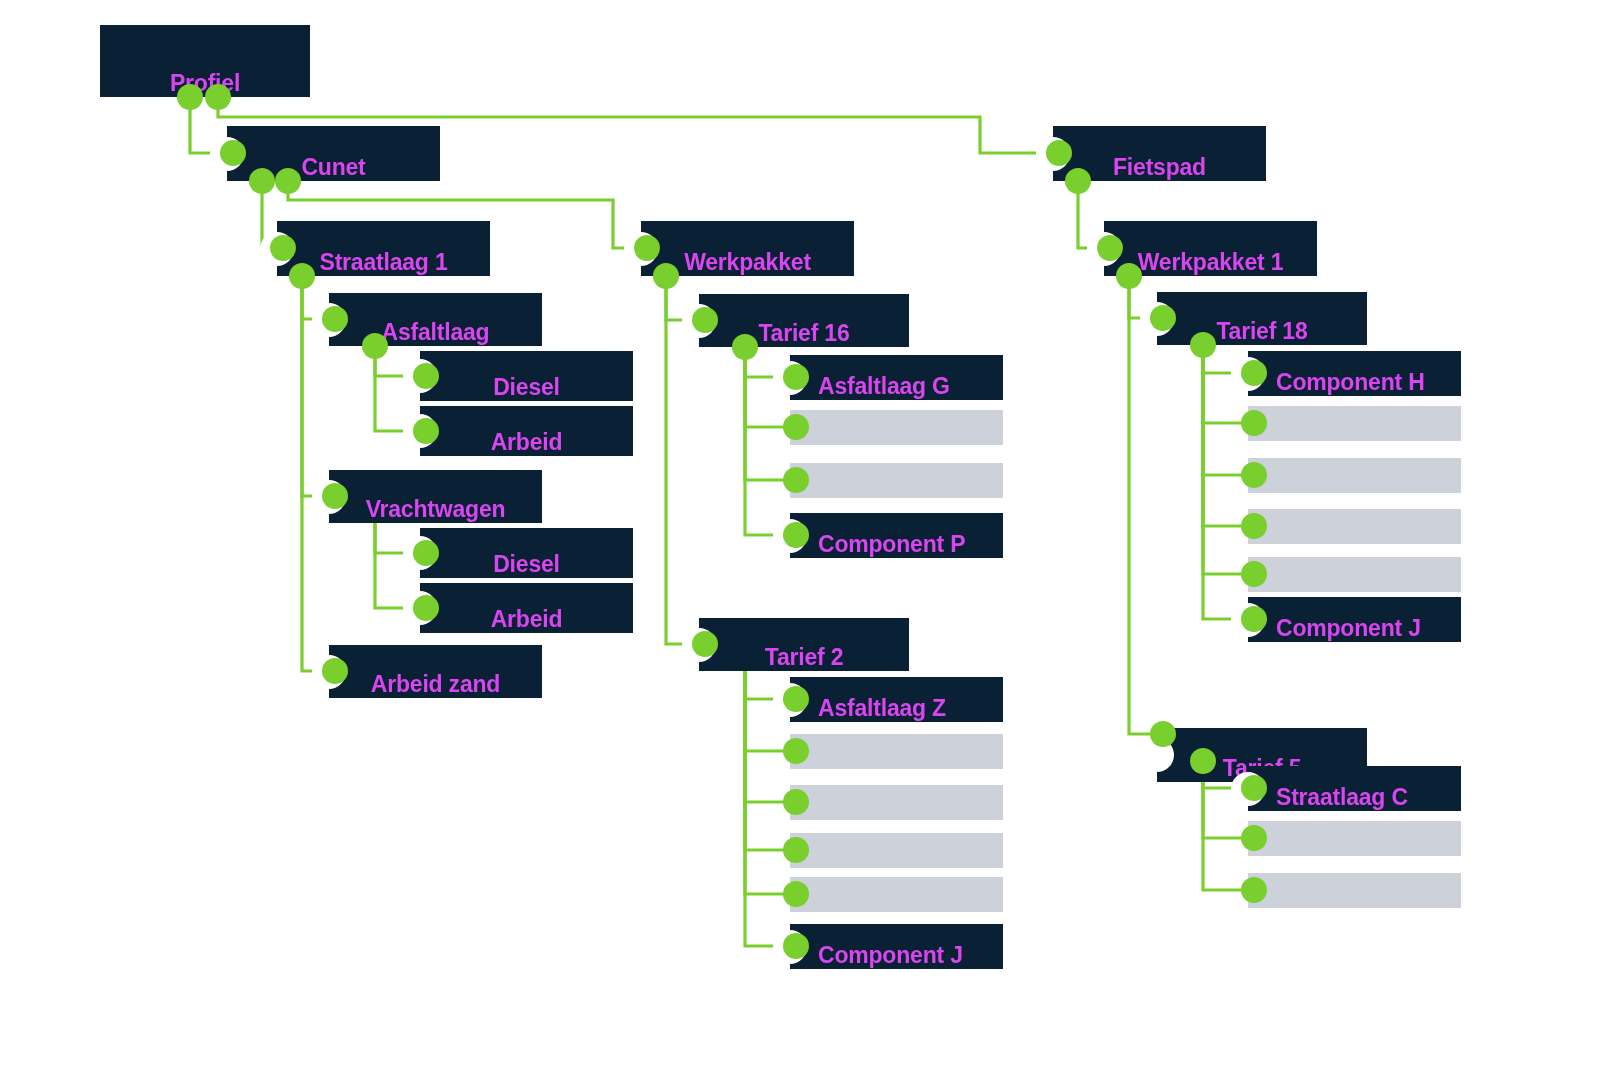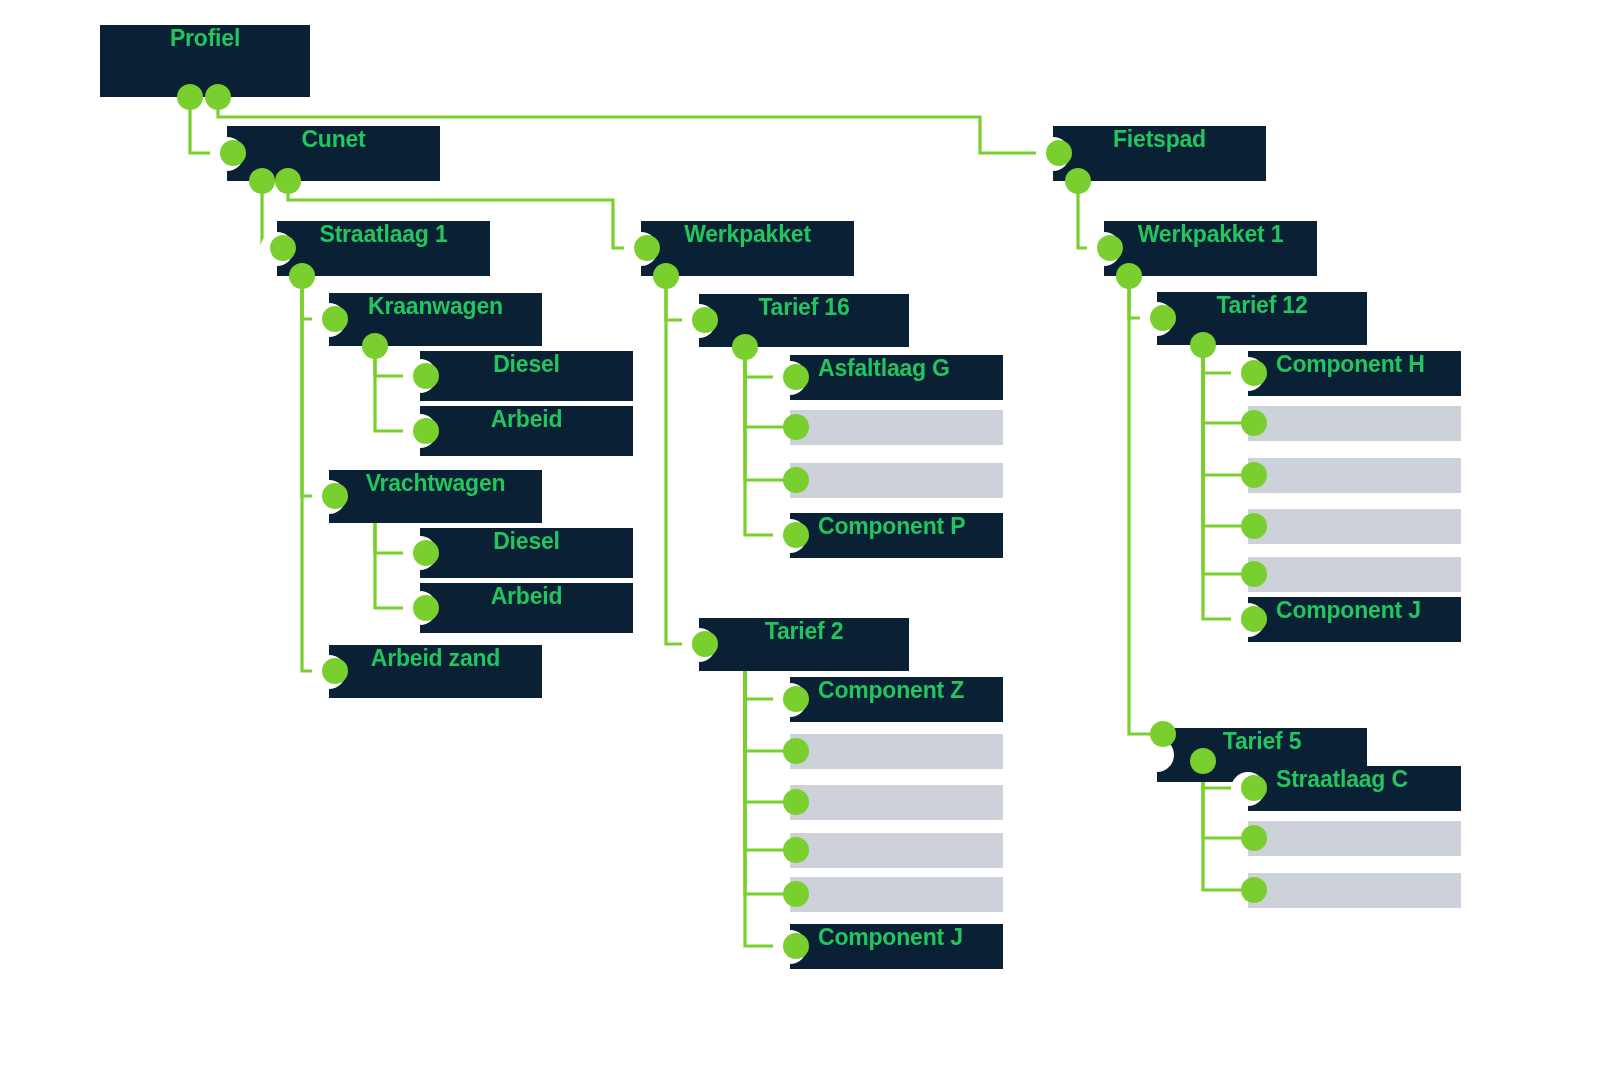--- a/index.html
+++ b/index.html
@@ -19,26 +19,26 @@
     position: absolute;
     left: 0;
     top: 0;
     width: 1620px;
     height: 1080px;
   }
   .node {
     position: absolute;
     box-sizing: border-box;
     background: #0a2034;
-    color: #22c55e;
+    color: #d946ef;
     font-weight: bold;
     font-size: 23px;
     letter-spacing: -0.2px;
     display: flex;
-    align-items: flex-start;
+    align-items: flex-end;
     white-space: nowrap;
   }
   .node.blank {
     background: #ccd1da;
   }
   .node .label {
     display: block;
   }
   .notch {
     position: absolute;
@@ -111,21 +111,21 @@
       <div class="node" style="left: 641px; top: 221px; width: 213px; height: 55px; justify-content: center; padding-left: 0px;">
         <span class="notch" style="width: 34px; height: 34px; left: -17px; top: 10.5px;"></span>
         <span class="label">Werkpakket</span>
       </div>
       <div class="node" style="left: 1104px; top: 221px; width: 213px; height: 55px; justify-content: center; padding-left: 0px;">
         <span class="notch" style="width: 34px; height: 34px; left: -17px; top: 10.5px;"></span>
         <span class="label">Werkpakket 1</span>
       </div>
       <div class="node" style="left: 329px; top: 293px; width: 213px; height: 53px; justify-content: center; padding-left: 0px;">
         <span class="notch" style="width: 34px; height: 34px; left: -17px; top: 9.5px;"></span>
-        <span class="label">Kraanwagen</span>
+        <span class="label">Asfaltlaag</span>
       </div>
       <div class="node" style="left: 420px; top: 351px; width: 213px; height: 50px; justify-content: center; padding-left: 0px;">
         <span class="notch" style="width: 34px; height: 34px; left: -17px; top: 8px;"></span>
         <span class="label">Diesel</span>
       </div>
       <div class="node" style="left: 420px; top: 406px; width: 213px; height: 50px; justify-content: center; padding-left: 0px;">
         <span class="notch" style="width: 34px; height: 34px; left: -17px; top: 8px;"></span>
         <span class="label">Arbeid</span>
       </div>
       <div class="node" style="left: 329px; top: 470px; width: 213px; height: 53px; justify-content: center; padding-left: 0px;">
@@ -157,33 +157,33 @@
       <div class="node" style="left: 790px; top: 513px; width: 213px; height: 45px; justify-content: flex-start; padding-left: 28px;">
         <span class="notch" style="width: 34px; height: 34px; left: -17px; top: 5.5px;"></span>
         <span class="label">Component P</span>
       </div>
       <div class="node" style="left: 699px; top: 618px; width: 210px; height: 53px; justify-content: center; padding-left: 0px;">
         <span class="notch" style="width: 34px; height: 34px; left: -17px; top: 9.5px;"></span>
         <span class="label">Tarief 2</span>
       </div>
       <div class="node" style="left: 790px; top: 677px; width: 213px; height: 45px; justify-content: flex-start; padding-left: 28px;">
         <span class="notch" style="width: 34px; height: 34px; left: -17px; top: 5.5px;"></span>
-        <span class="label">Component Z</span>
+        <span class="label">Asfaltlaag Z</span>
       </div>
       <div class="node blank" style="left: 790px; top: 734px; width: 213px; height: 35px; justify-content: flex-start; padding-left: 28px;"></div>
       <div class="node blank" style="left: 790px; top: 785px; width: 213px; height: 35px; justify-content: flex-start; padding-left: 28px;"></div>
       <div class="node blank" style="left: 790px; top: 833px; width: 213px; height: 35px; justify-content: flex-start; padding-left: 28px;"></div>
       <div class="node blank" style="left: 790px; top: 877px; width: 213px; height: 35px; justify-content: flex-start; padding-left: 28px;"></div>
       <div class="node" style="left: 790px; top: 924px; width: 213px; height: 45px; justify-content: flex-start; padding-left: 28px;">
         <span class="notch" style="width: 34px; height: 34px; left: -17px; top: 5.5px;"></span>
         <span class="label">Component J</span>
       </div>
       <div class="node" style="left: 1157px; top: 292px; width: 210px; height: 53px; justify-content: center; padding-left: 0px;">
         <span class="notch" style="width: 34px; height: 34px; left: -17px; top: 9.5px;"></span>
-        <span class="label">Tarief 12</span>
+        <span class="label">Tarief 18</span>
       </div>
       <div class="node" style="left: 1248px; top: 351px; width: 213px; height: 45px; justify-content: flex-start; padding-left: 28px;">
         <span class="notch" style="width: 34px; height: 34px; left: -17px; top: 5.5px;"></span>
         <span class="label">Component H</span>
       </div>
       <div class="node blank" style="left: 1248px; top: 406px; width: 213px; height: 35px; justify-content: flex-start; padding-left: 28px;"></div>
       <div class="node blank" style="left: 1248px; top: 458px; width: 213px; height: 35px; justify-content: flex-start; padding-left: 28px;"></div>
       <div class="node blank" style="left: 1248px; top: 509px; width: 213px; height: 35px; justify-content: flex-start; padding-left: 28px;"></div>
       <div class="node blank" style="left: 1248px; top: 557px; width: 213px; height: 35px; justify-content: flex-start; padding-left: 28px;"></div>
       <div class="node" style="left: 1248px; top: 597px; width: 213px; height: 45px; justify-content: flex-start; padding-left: 28px;">

